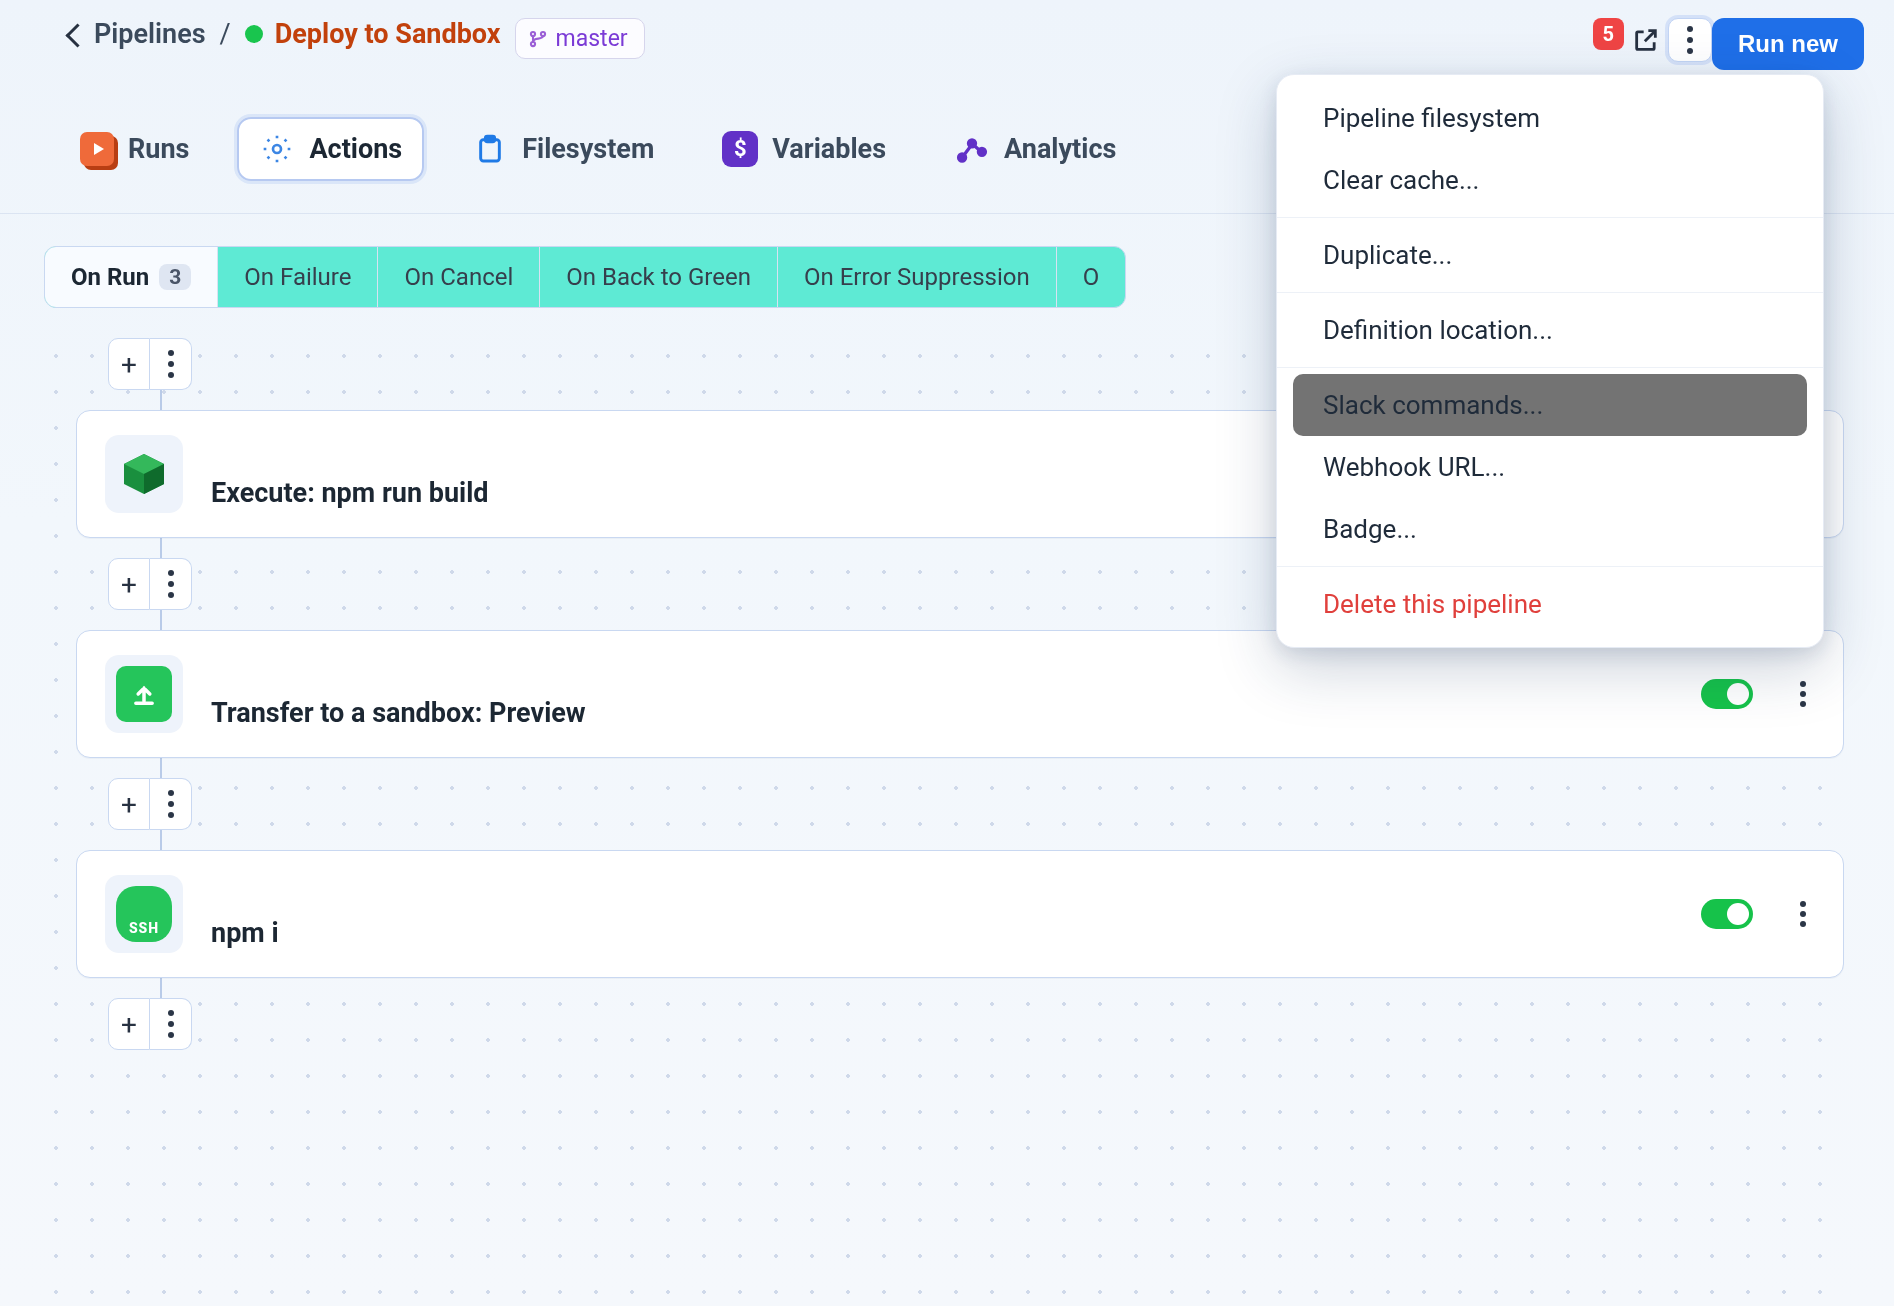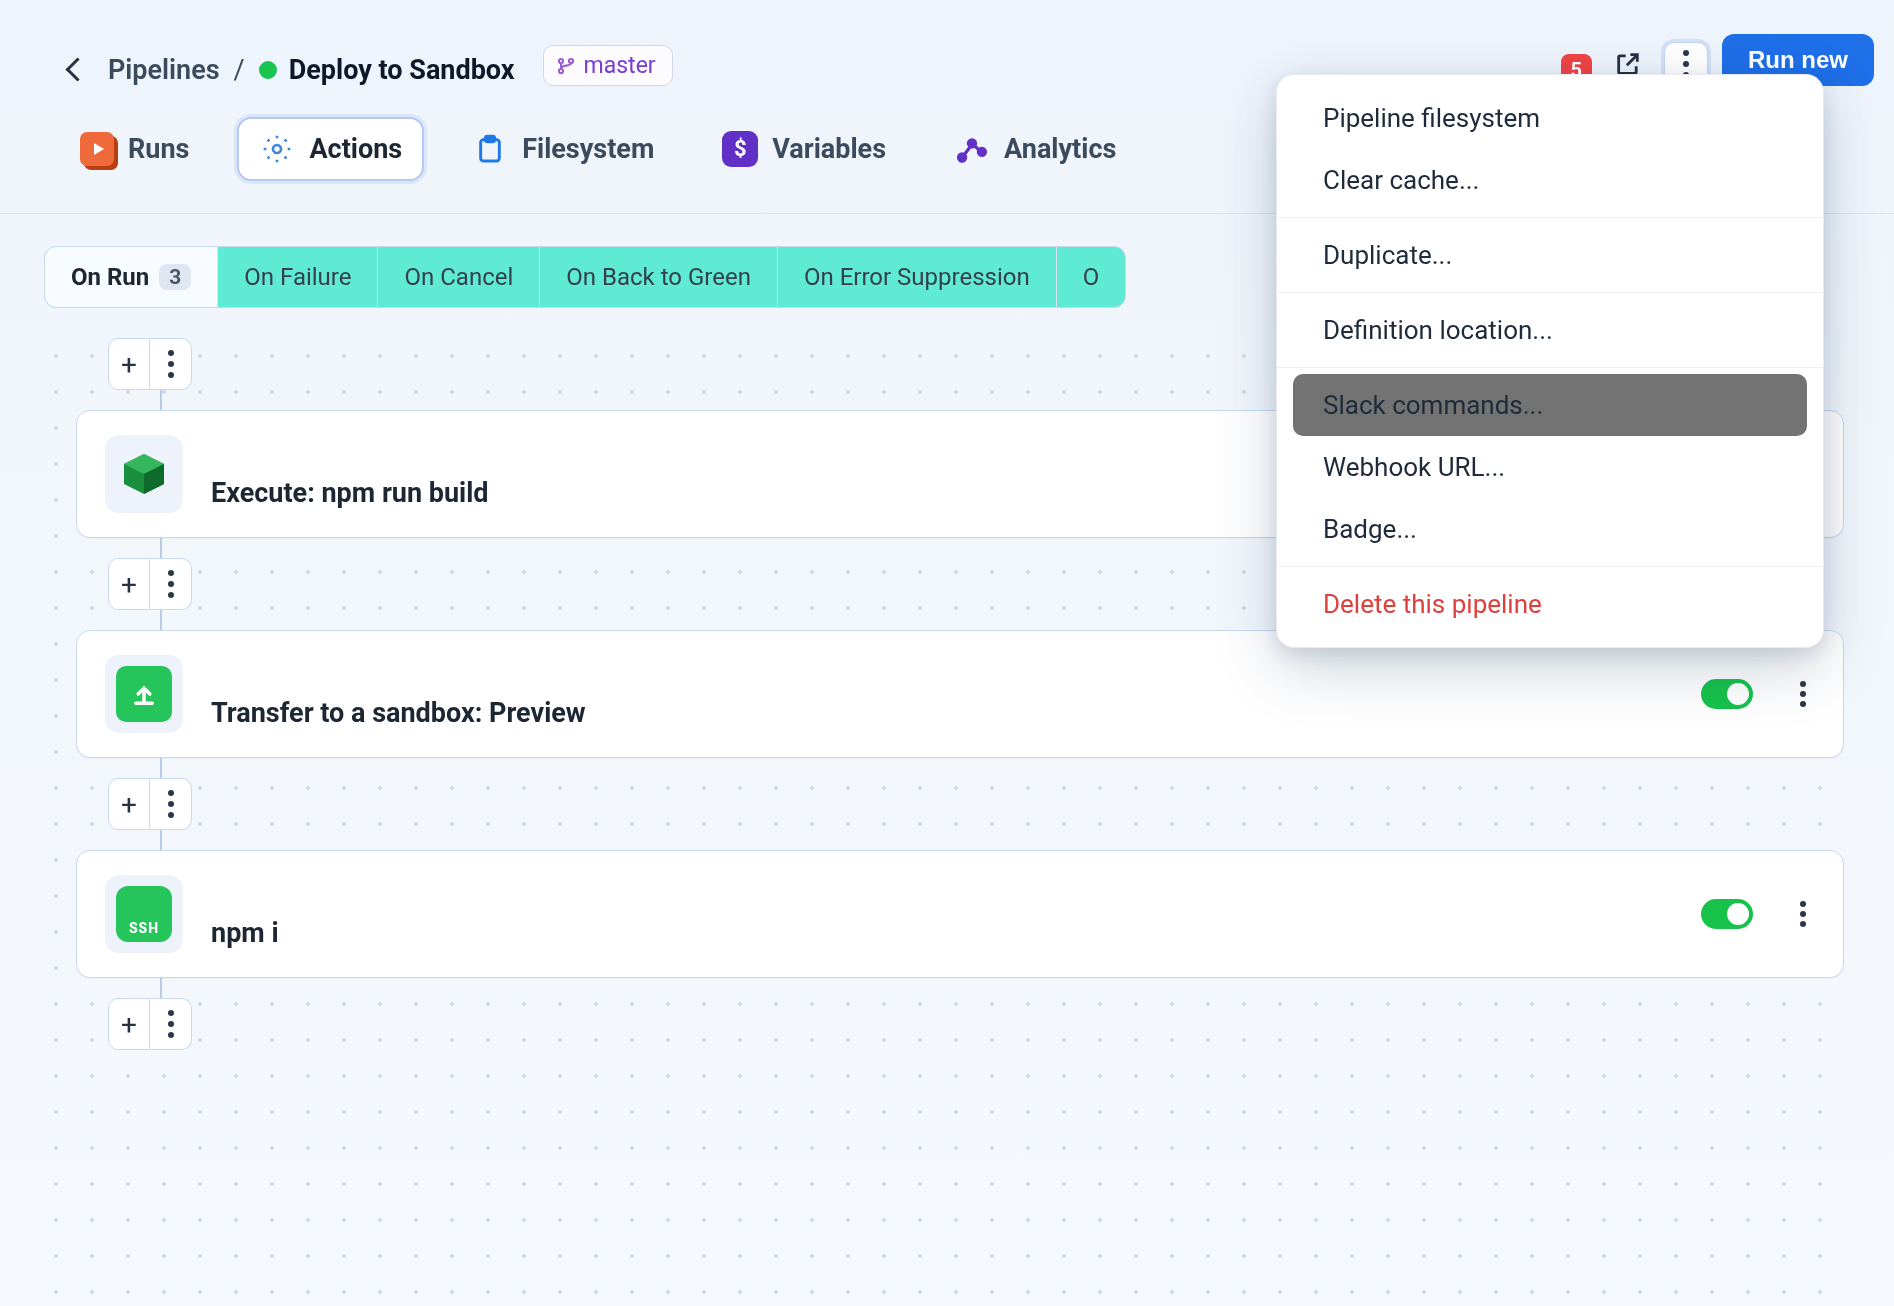--- a/index.html
+++ b/index.html
@@ -8,38 +8,37 @@
       background: linear-gradient(180deg, #eef4fb 0%, #f2f7fc 40%, #f5f8fc 100%);
       width: 1894px;
       height: 1306px;
       overflow: hidden;
       font-size: 20px;
     }
 
     
     .topbar {
       display: flex;
-      align-items: flex-end;
-      padding: 18px 20px 18px 60px;
-      gap: 14px;
+      align-items: flex-start;
+      padding: 18px 30px 18px 60px;
       height: 104px;
     }
     .back-btn {
       width: 34px; height: 34px;
       display: flex; align-items: center; justify-content: center;
       color: #374151;
       cursor: pointer;
     }
     .breadcrumb {
       display: flex; align-items: center; gap: 14px;
       font-size: 27px;
     }
     .bc-parent { color: #3b4a5c; font-weight: 600; }
     .bc-sep { color: #3b4a5c; }
-    .bc-current { display: flex; align-items: center; gap: 12px; font-weight: 700; color: #0f172a; }
+    .bc-current { display: flex; align-items: center; gap: 12px; font-weight: 700; color: #c2410c; }
     .status-dot {
       width: 18px; height: 18px; border-radius: 50%;
       background: #19c54e;
     }
     .branch-chip {
       margin-left: 14px;
       display: inline-flex; align-items: center; gap: 8px;
       padding: 6px 16px 6px 12px;
       border: 1.5px solid #d6d5ec;
       border-radius: 10px;
@@ -214,21 +213,21 @@
       content:"";position:absolute;right:4px;top:4px;
       width:22px;height:22px;border-radius:50%;background:#fff;
     }
     .card-more{width:12px;display:flex;flex-direction:column;gap:4px;align-items:center;margin-left:16px;margin-right:6px;cursor:pointer;}
     .card-more span{width:6px;height:6px;border-radius:50%;background:#2b3647;}
 
     
     .ico-cube{position:relative;width:48px;height:48px;}
     .ico-cube svg{width:48px;height:48px;}
     .ico-upload{width:56px;height:56px;border-radius:10px;background:#25c55b;display:flex;align-items:center;justify-content:center;}
-    .ico-ssh{width:56px;height:56px;border-radius:12px;background:#25c55b;display:flex;align-items:flex-end;justify-content:center;color:#fff;font-weight:800;font-size:14px;letter-spacing:1px;padding-bottom:6px;}
+    .ico-ssh{width:56px;height:56px;border-radius:20px;background:#25c55b;display:flex;align-items:flex-end;justify-content:center;color:#fff;font-weight:800;font-size:14px;letter-spacing:1px;padding-bottom:6px;}
 
     
     .dropdown {
       position: absolute;
       top: 74px;
       right: 70px;
       width: 548px;
       background: #fff;
       border-radius: 18px;
       border: 1px solid #e6ebf4;

